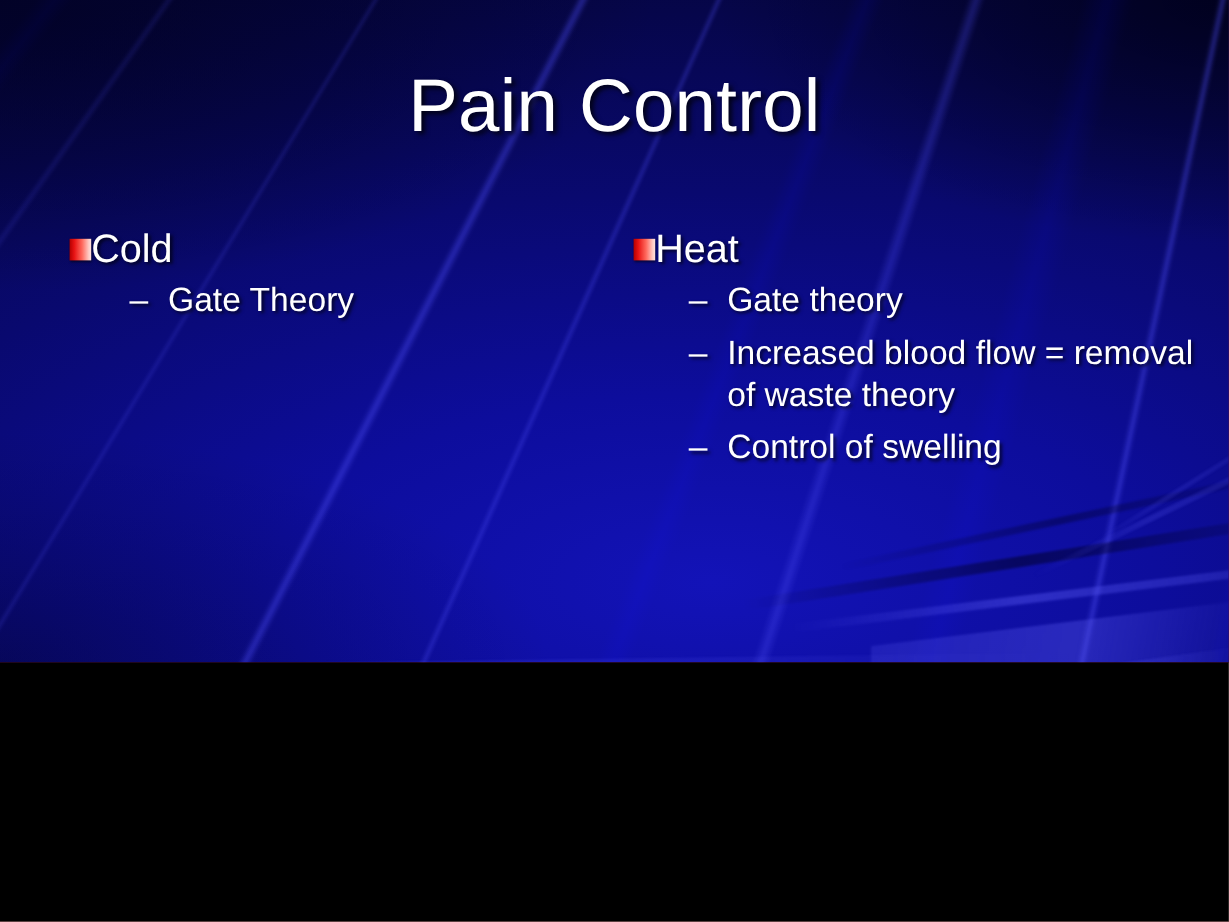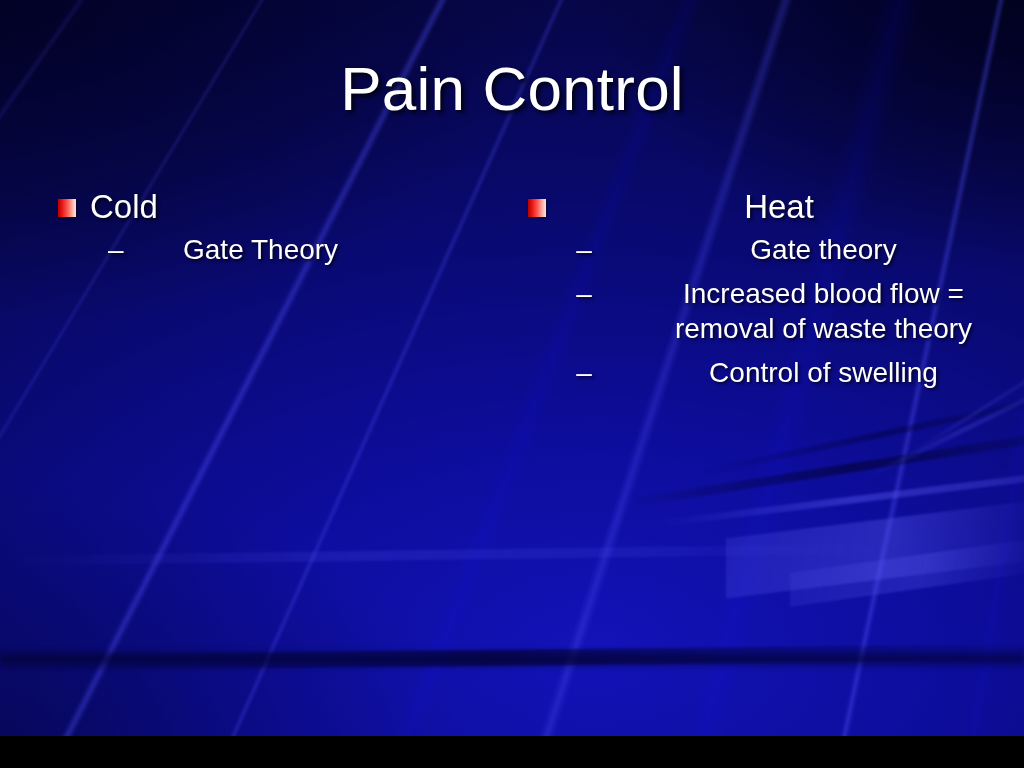--- a/index.html
+++ b/index.html
@@ -4,21 +4,21 @@
 <title>Pain Control</title>
 <style>
   html, body {
     margin: 0;
     padding: 0;
     background: #000;
   }
   .slide {
     position: relative;
     width: 1024px;
-    height: 736px;
+    height: 552px;
     overflow: hidden;
     font-family: "Liberation Sans", sans-serif;
     background: #b91c1c;
   }
 
   
   .bg-base {
     position: absolute;
     inset: 0;
     background:
@@ -101,26 +101,25 @@
     position: absolute;
     top: 188px;
     left: 0;
     right: 0;
   }
   .column {
     position: absolute;
     top: 0;
   }
   .column.left  { left: 58px;  width: 430px; }
-  .column.right { left: 528px; width: 470px; text-align: center; }
+  .column.right { left: 528px; width: 470px; }
 
   .l1 {
     display: flex;
     align-items: flex-start;
-    gap: 14px;
     color: #ffffff;
     font-size: 33px;
     line-height: 1.16;
     text-shadow: 2px 2px 3px rgba(0,0,0,0.72);
   }
   .l1-marker {
     flex: 0 0 auto;
     width: 18px;
     height: 18px;
     margin-top: 11px;
@@ -136,21 +135,21 @@
     gap: 12px;
     color: #ffffff;
     font-size: 28px;
     line-height: 1.27;
     text-shadow: 2px 2px 3px rgba(0,0,0,0.72);
     margin-bottom: 8px;
   }
   .column.left  .l2 { padding-left: 50px; }
   .column.right .l2 { padding-left: 46px; }
   .l2-dash { flex: 0 0 auto; width: 20px; }
-  .l2-text { flex: 1 1 auto; margin-left: 43px; }
+  .l2-text { flex: 1 1 auto; }
 </style>
 </head>
 <body>
 
 <div class="slide">
 
   <div class="bg-base"></div>
   <div class="bg-corner-dark-tl"></div>
   <div class="bg-corner-dark-tr"></div>
   <div class="bg-corner-dark-bl"></div>

